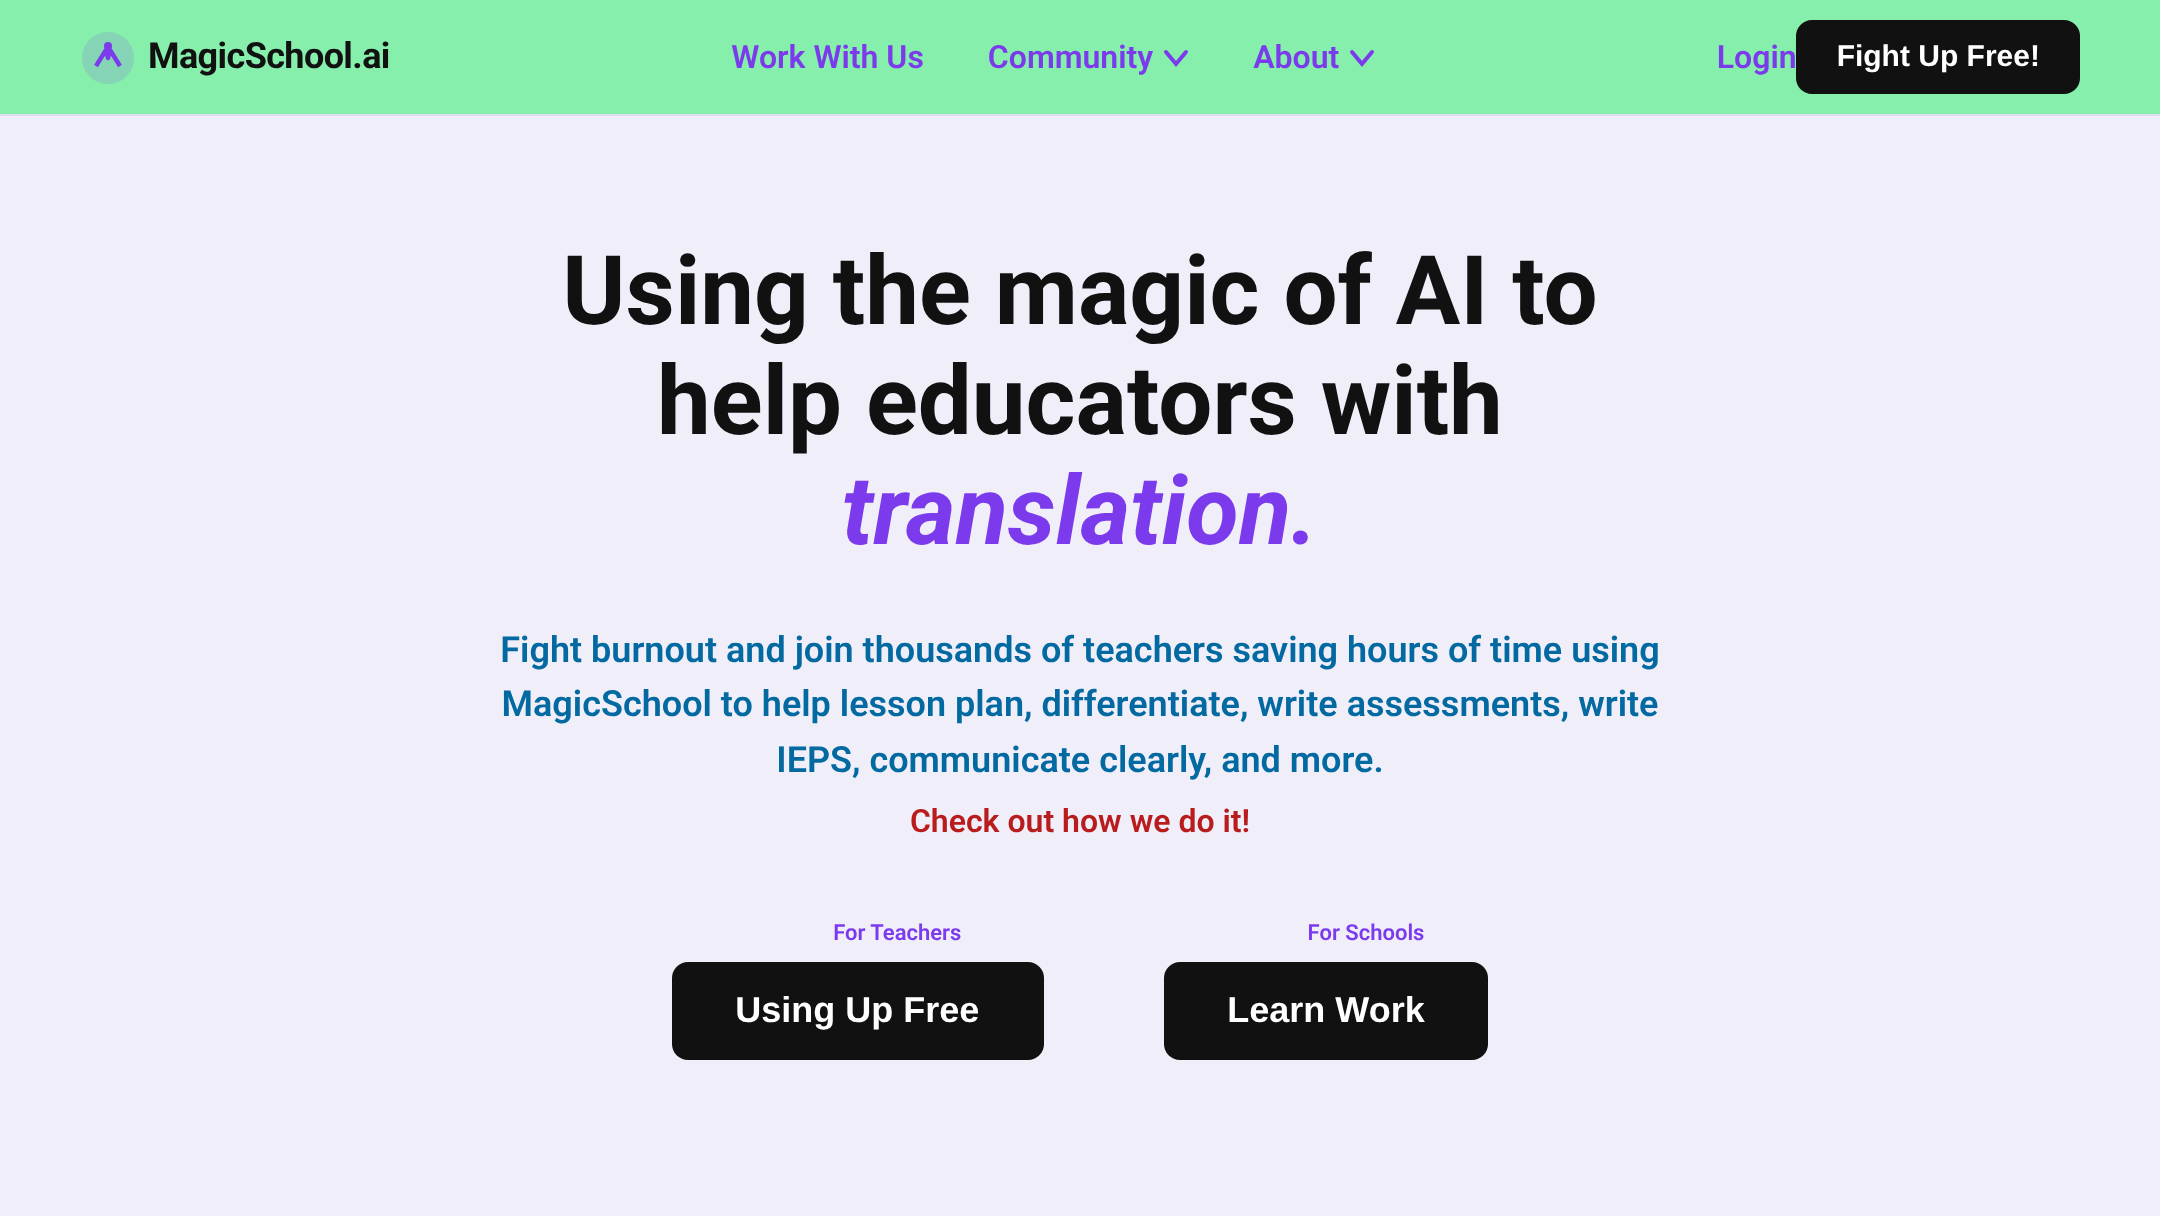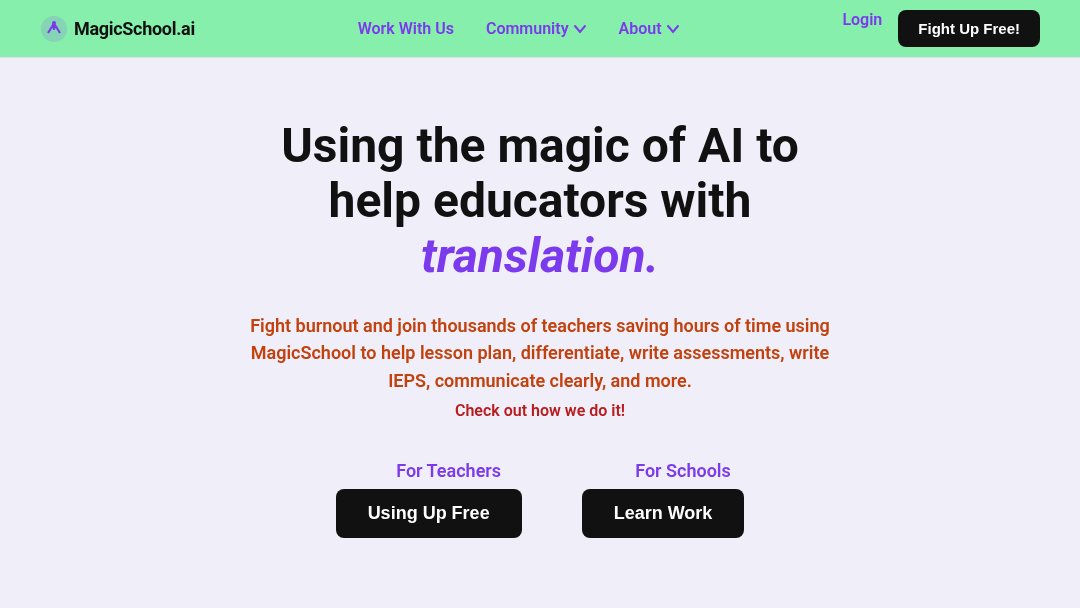--- a/index.html
+++ b/index.html
@@ -63,22 +63,21 @@
     }
 
     .nav-link svg {
       width: 14px;
       height: 14px;
       fill: #7c3aed;
     }
 
     .nav-actions {
       display: flex;
-      align-items: flex-start;
-      gap: 16px;
+      align-items: center;
     }
 
     .login-link {
       font-size: 16px;
       font-weight: 600;
       color: #7c3aed;
       text-decoration: none;
       cursor: pointer;
     }
 
@@ -113,21 +112,21 @@
     }
 
     .hero-title-highlight {
       color: #7c3aed;
       font-style: italic;
     }
 
     .hero-desc {
       font-size: 18px;
       font-weight: 600;
-      color: #c2410c;
+      color: #0369a1;
       max-width: 580px;
       line-height: 1.55;
       margin: 20px 0 6px;
     }
 
     .hero-cta-link {
       font-size: 16px;
       font-weight: 600;
       color: #b91c1c;
       text-decoration: none;
@@ -145,21 +144,21 @@
     }
 
     .cta-group {
       display: flex;
       flex-direction: column;
       align-items: center;
       gap: 8px;
     }
 
     .cta-label {
-      font-size: 18px;
+      font-size: 11px;
       font-weight: 600;
       color: #7c3aed;
       margin-left: 40px;
     }
 
     .cta-btn {
       background: #111;
       color: #fff;
       border: none;
       border-radius: 8px;

